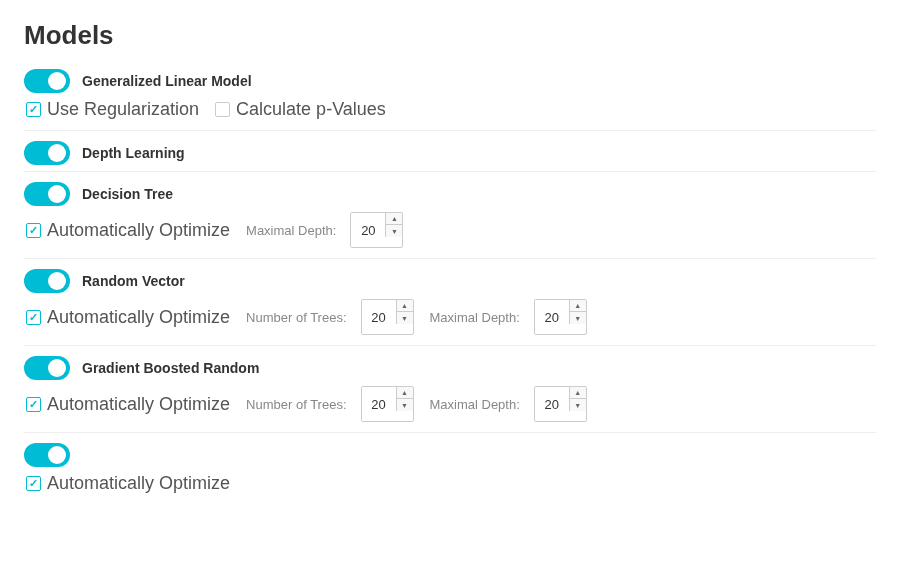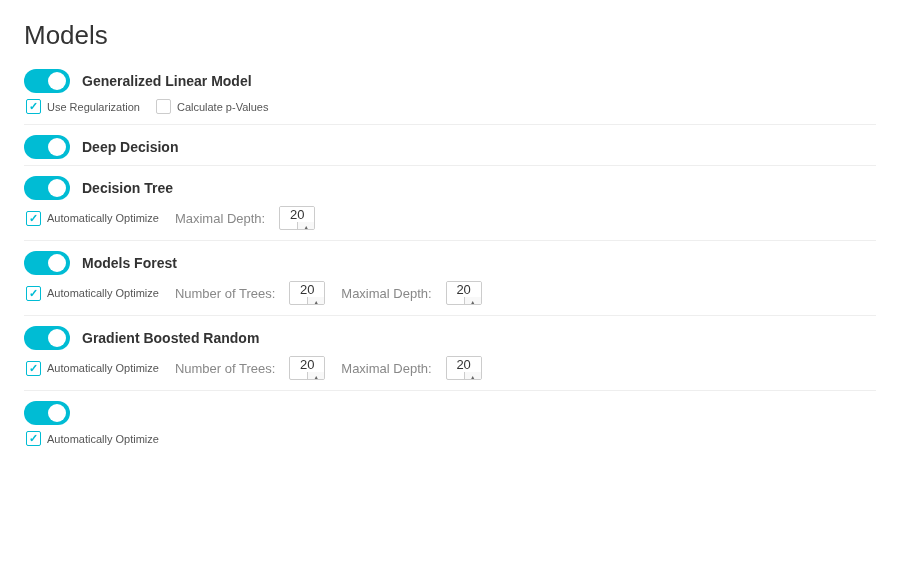--- a/index.html
+++ b/index.html
@@ -7,21 +7,21 @@
       font-family: Arial, sans-serif;
       background: #fff;
       color: #333;
       width: 900px;
       min-height: 568px;
       padding: 20px 24px;
     }
 
     h1.page-title {
       font-size: 26px;
-      font-weight: normal;
+      font-weight: bold;
       color: #333;
       margin-bottom: 18px;
     }
 
     .model-section {
       margin-bottom: 6px;
     }
 
     .model-header {
       display: flex;
@@ -71,21 +71,21 @@
       flex-wrap: wrap;
       gap: 16px;
       margin-bottom: 10px;
       padding-left: 2px;
     }
 
     .checkbox-label {
       display: flex;
       align-items: center;
       gap: 6px;
-      font-size: 11px;
+      font-size: 18px;
       color: #555;
       cursor: pointer;
     }
 
     .custom-checkbox {
       width: 15px;
       height: 15px;
       border: 1.5px solid #00bcd4;
       background: #fff;
       border-radius: 2px;
@@ -114,26 +114,25 @@
     .field-group {
       display: flex;
       align-items: center;
       gap: 14px;
       font-size: 13px;
       color: #888;
     }
 
     .spinbox {
       display: flex;
-      align-items: flex-end;
+      align-items: flex-start;
       border: 1px solid #ccc;
       border-radius: 2px;
-      height: 24px;
+      height: 36px;
       overflow: hidden;
-      flex-direction: column;
     }
 
     .spinbox input {
       width: 34px;
       height: 100%;
       border: none;
       outline: none;
       text-align: center;
       font-size: 13px;
       color: #333;
@@ -195,21 +194,21 @@
           <span>Calculate p-Values</span>
         </label>
       </div>
       <hr class="divider">
     </div>
     <div class="model-section">
       <div class="model-header">
         <label class="toggle">
           <div class="toggle-slider"></div>
         </label>
-        <span class="model-name">Deep Decision</span>
+        <span class="model-name">Depth Learning</span>
       </div>
       <hr class="divider">
     </div>
     <div class="model-section">
       <div class="model-header">
         <label class="toggle">
           <div class="toggle-slider"></div>
         </label>
         <span class="model-name">Decision Tree</span>
       </div>
@@ -229,21 +228,21 @@
           </div>
         </div>
       </div>
       <hr class="divider">
     </div>
     <div class="model-section">
       <div class="model-header">
         <label class="toggle">
           <div class="toggle-slider"></div>
         </label>
-        <span class="model-name">Models Forest</span>
+        <span class="model-name">Random Vector</span>
       </div>
       <div class="options-row">
         <label class="checkbox-label">
           <span class="custom-checkbox checked"></span>
           <span>Automatically Optimize</span>
         </label>
         <div class="field-group">
           <span>Number of Trees:</span>
           <div class="spinbox">
             <input type="text" value="20" style="">

